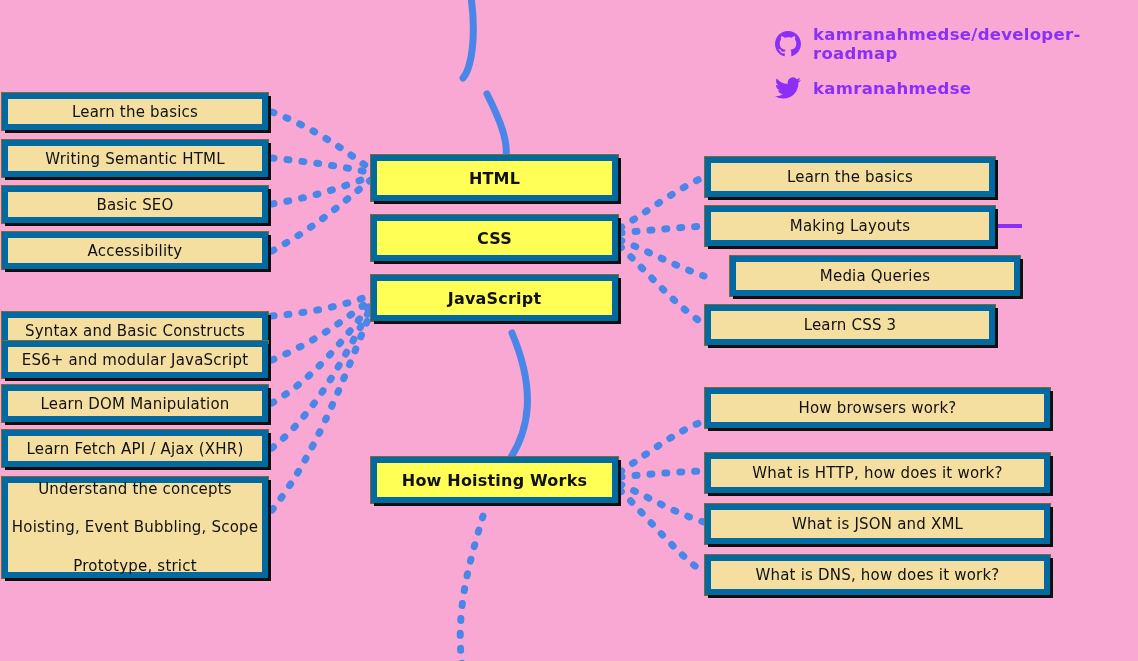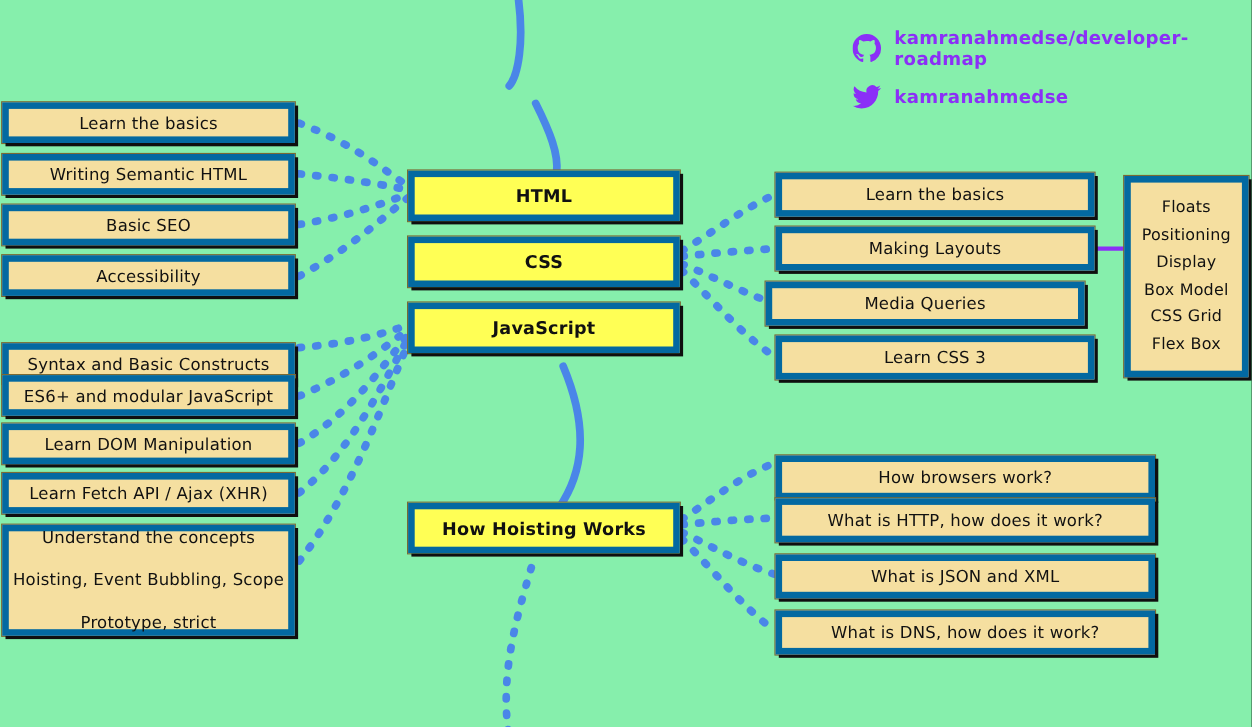--- a/index.html
+++ b/index.html
@@ -4,21 +4,21 @@
 <style>
   html, body {
     margin: 0;
     padding: 0;
     background: #000000;
   }
   #root {
     position: relative;
     width: 1138px;
     height: 661px;
-    background: #86efac;
+    background: #f9a8d4;
     overflow: hidden;
     font-family: "DejaVu Sans", sans-serif;
   }
   .svg-layer {
     position: absolute;
     left: 0;
     top: 0;
     width: 1138px;
     height: 661px;
     pointer-events: none;
@@ -193,37 +193,29 @@
   <div class="node node-yellow" style="left:371px; top:457px; width:247px; height:46px;">
     <span>How Hoisting Works</span>
   </div>
 
   <div class="node node-tan" style="left:705px; top:157px; width:290px; height:40px;">
     <span>Learn the basics</span>
   </div>
   <div class="node node-tan" style="left:705px; top:206px; width:290px; height:40px;">
     <span>Making Layouts</span>
   </div>
-  <div class="node node-tan" style="left:696px; top:256px; width:290px; height:40px;justify-content:center;">
+  <div class="node node-tan" style="left:730px; top:256px; width:290px; height:40px;justify-content:center;">
     <span>Media Queries</span>
   </div>
   <div class="node node-tan" style="left:705px; top:305px; width:290px; height:40px;">
     <span>Learn CSS 3</span>
   </div>
 
-  <div class="node node-tan node-list" style="left:1022px; top:160px; width:113px; height:183px;">
-    <span>Floats</span>
-    <span>Positioning</span>
-    <span>Display</span>
-    <span>Box Model</span>
-    <span>CSS Grid</span>
-    <span>Flex Box</span>
-  </div>
-
-  <div class="node node-tan" style="left:705px; top:414px; width:345px; height:40px;">
+
+  <div class="node node-tan" style="left:705px; top:388px; width:345px; height:40px;">
     <span>How browsers work?</span>
   </div>
   <div class="node node-tan" style="left:705px; top:453px; width:345px; height:40px;">
     <span>What is HTTP, how does it work?</span>
   </div>
   <div class="node node-tan" style="left:705px; top:504px; width:345px; height:40px;">
     <span>What is JSON and XML</span>
   </div>
   <div class="node node-tan" style="left:705px; top:555px; width:345px; height:40px;">
     <span>What is DNS, how does it work?</span>

